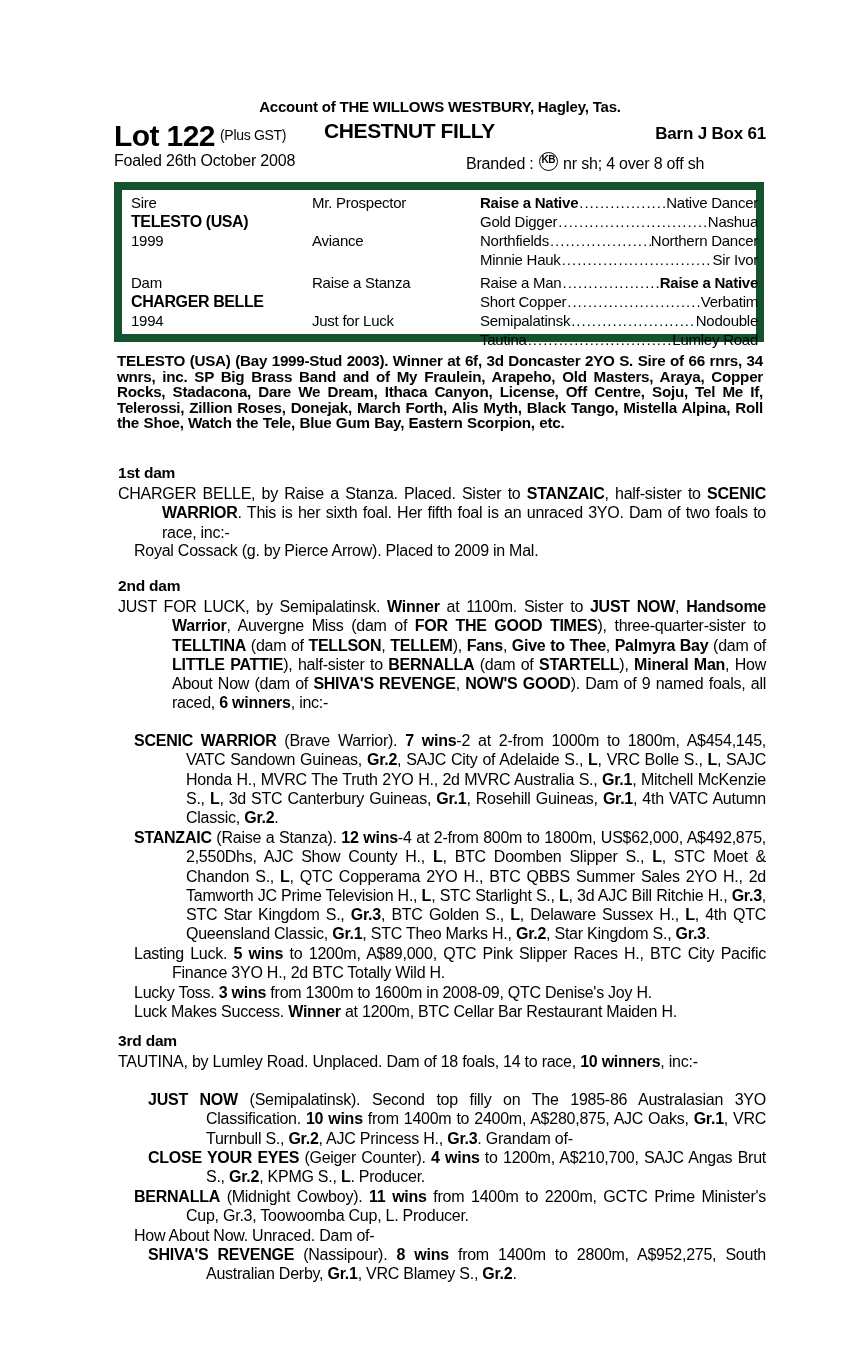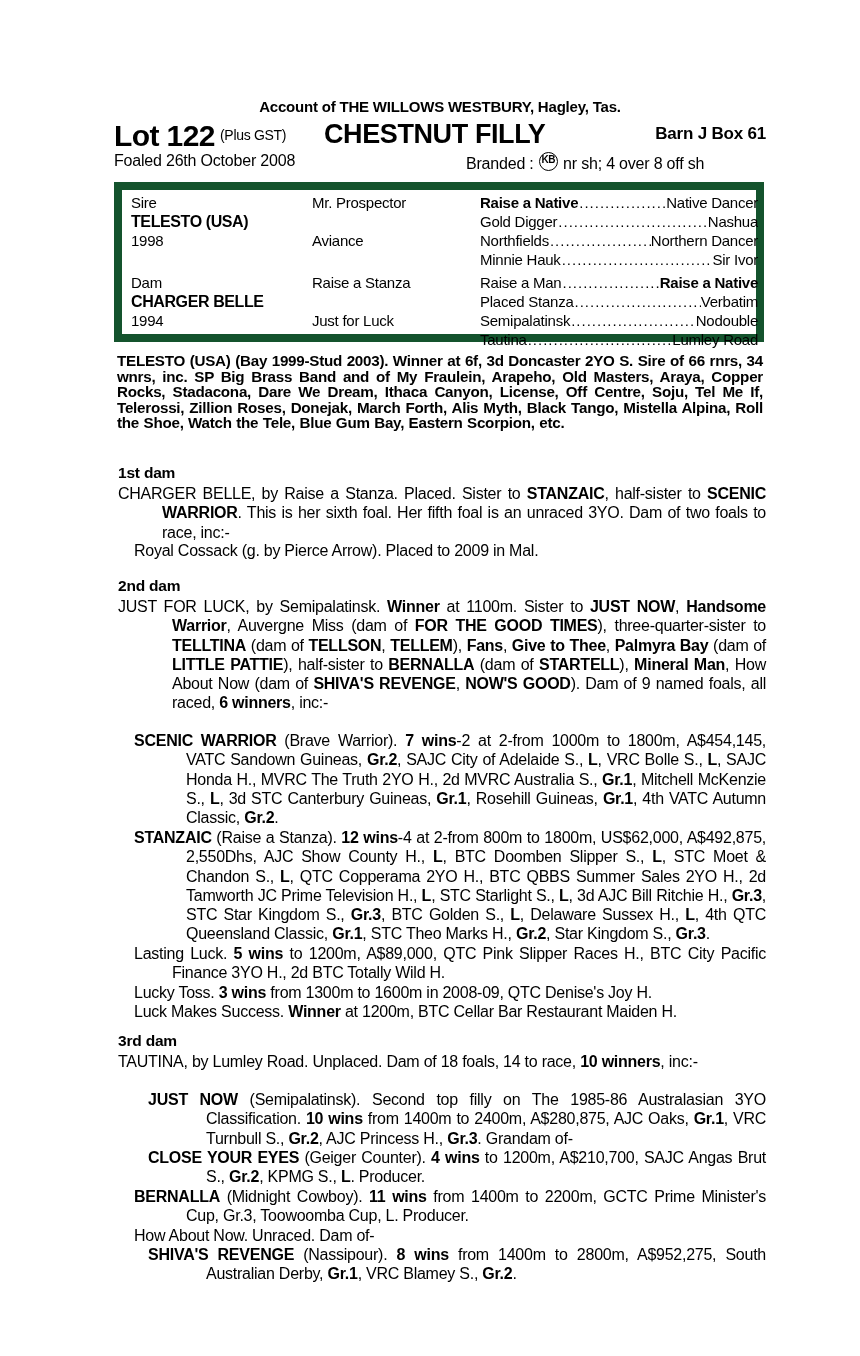--- a/index.html
+++ b/index.html
@@ -48,21 +48,21 @@
   .plus-gst {
     position: absolute;
     left: 106px; top: 8px;
     font-size: 14px;
     letter-spacing: -0.3px;
   }
   .colour-sex {
     position: absolute;
     left: 210px; top: 0;
     font-weight: bold;
-    font-size: 27px;
+    font-size: 21px;
     letter-spacing: -0.4px;
   }
   .barn-box {
     position: absolute;
     right: 0; top: 5px;
     font-weight: bold;
     font-size: 17px;
     letter-spacing: -0.2px;
     white-space: nowrap;
   }
@@ -218,21 +218,21 @@
     <div class="ped-row" style="top:23px;text-align:center;">
       <span class="col1 ped-name">TELESTO (USA)</span>
       <span class="col3">
         <span>Gold Digger</span>
         <span class="lead">....................................................</span>
         <span class="gp-right">Nashua</span>
       </span>
     </div>
 
     <div class="ped-row" style="top:42px;">
-      <span class="col1">1998</span>
+      <span class="col1">1999</span>
       <span class="col2">Aviance</span>
       <span class="col3">
         <span>Northfields</span>
         <span class="lead">....................................................</span>
         <span class="gp-right">Northern Dancer</span>
       </span>
     </div>
 
     <div class="ped-row" style="top:61px;">
       <span class="col3">
@@ -248,21 +248,21 @@
       <span class="col3">
         <span>Raise a Man</span>
         <span class="lead">....................................................</span>
         <span class="gp-right b">Raise a Native</span>
       </span>
     </div>
 
     <div class="ped-row" style="top:103px;">
       <span class="col1 ped-name">CHARGER BELLE</span>
       <span class="col3">
-        <span>Placed Stanza</span>
+        <span>Short Copper</span>
         <span class="lead">....................................................</span>
         <span class="gp-right">Verbatim</span>
       </span>
     </div>
 
     <div class="ped-row" style="top:122px;">
       <span class="col1">1994</span>
       <span class="col2">Just for Luck</span>
       <span class="col3">
         <span>Semipalatinsk</span>

